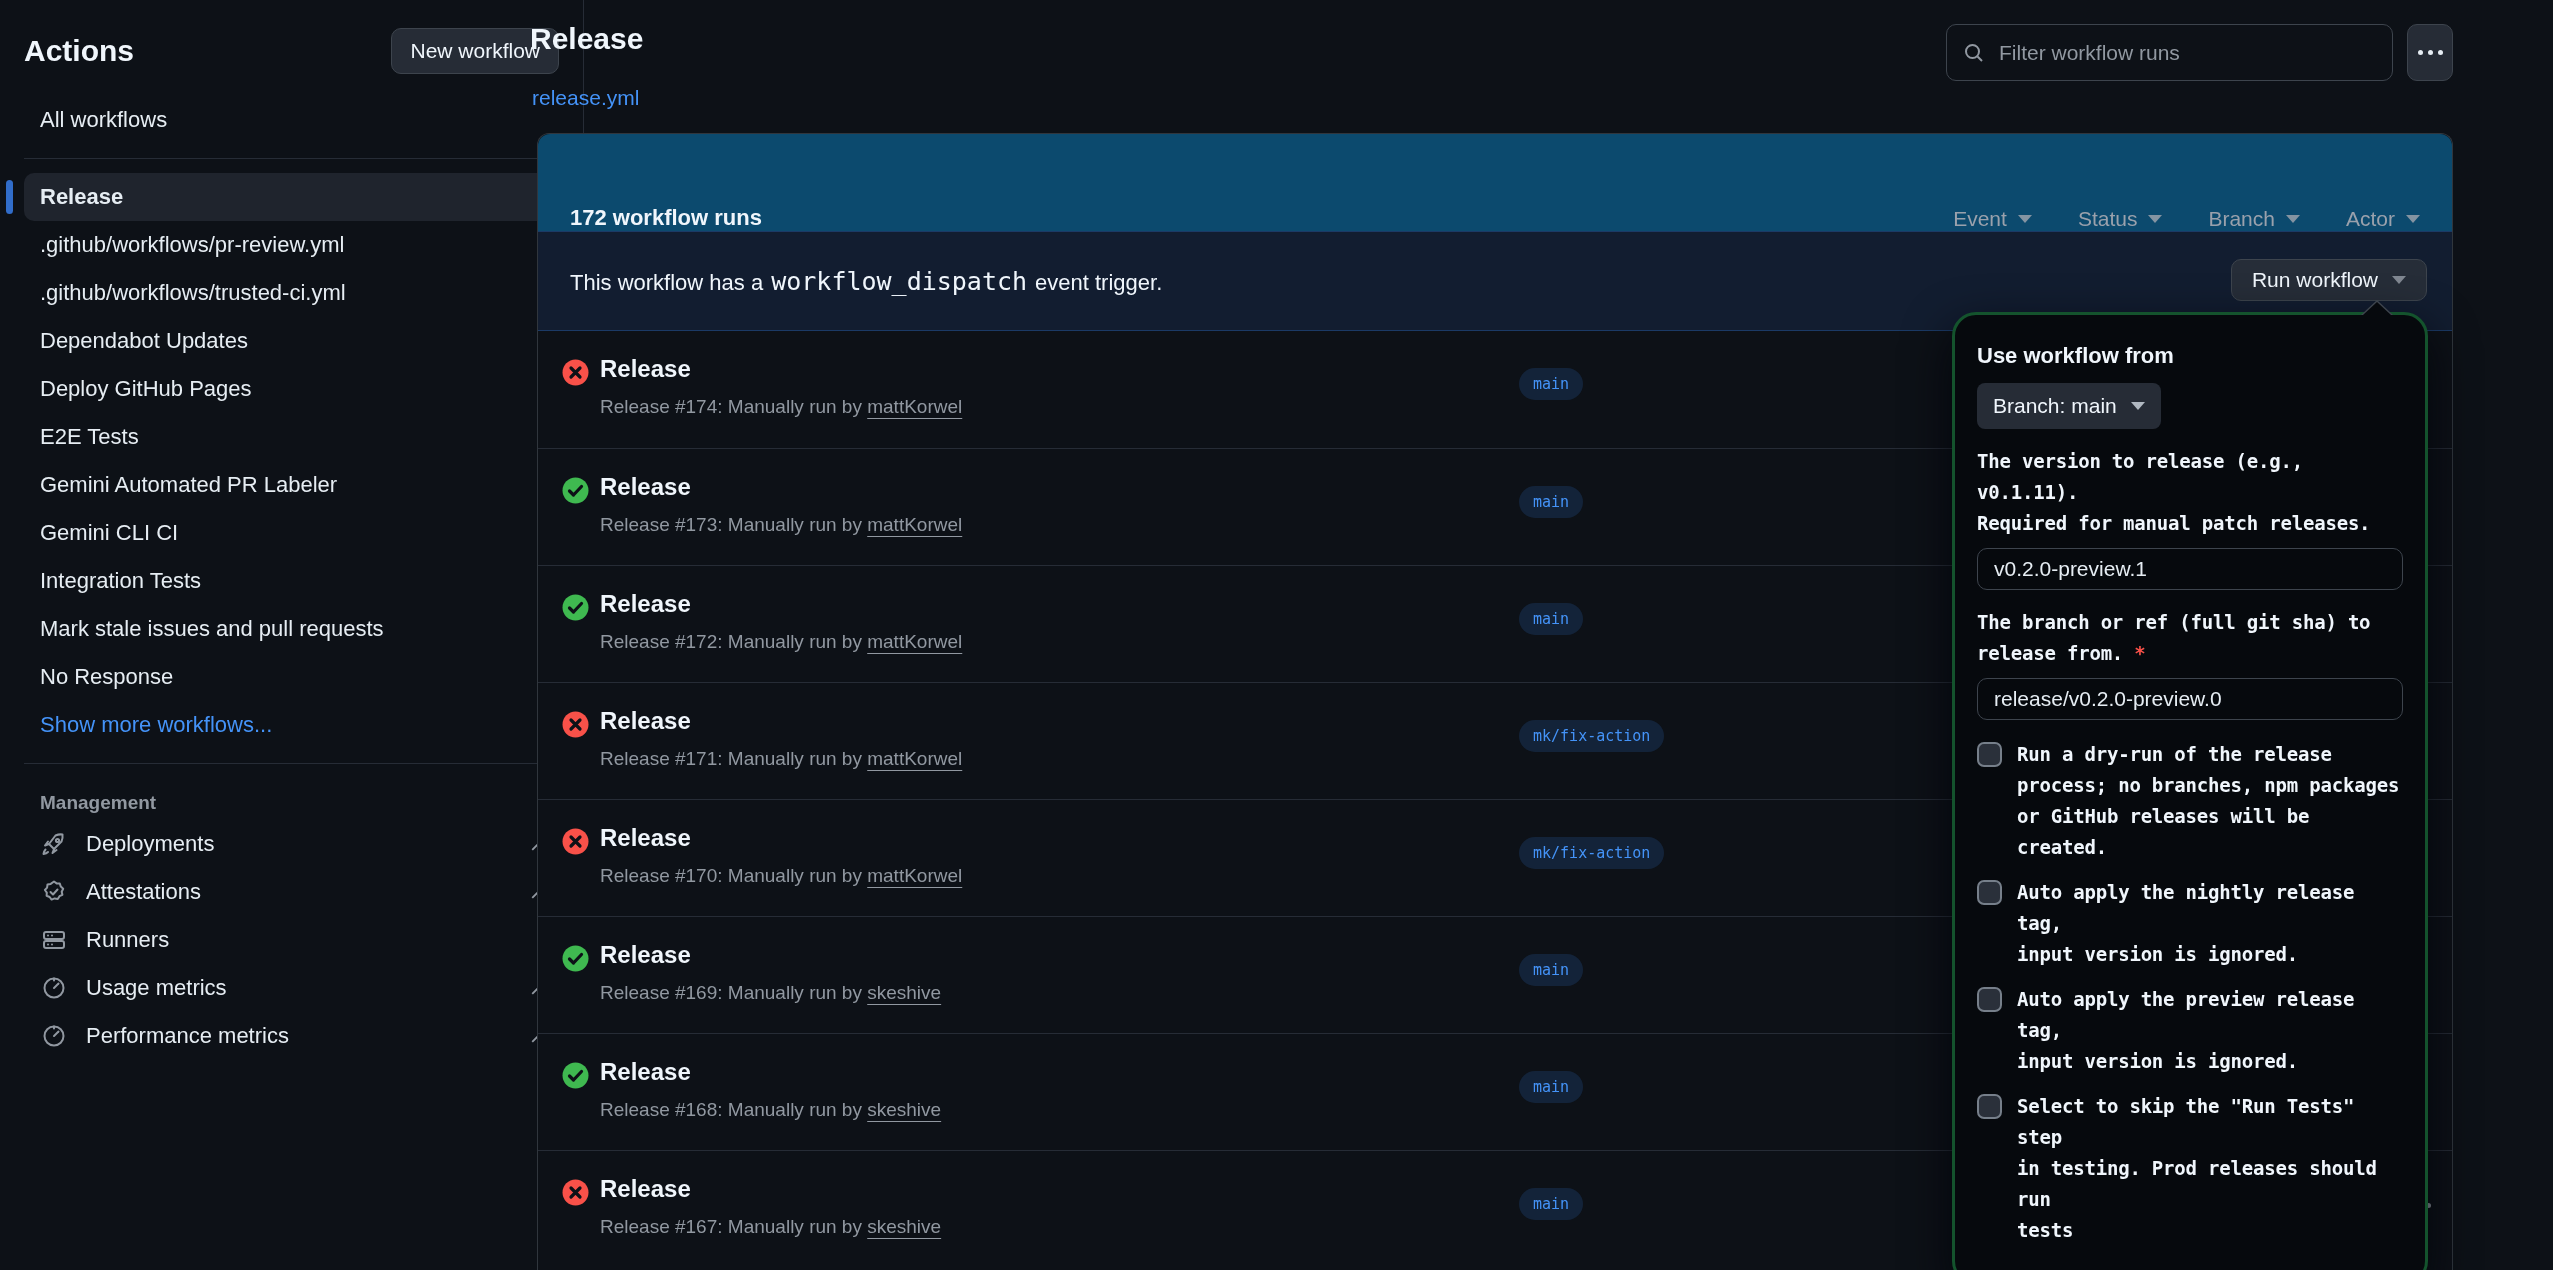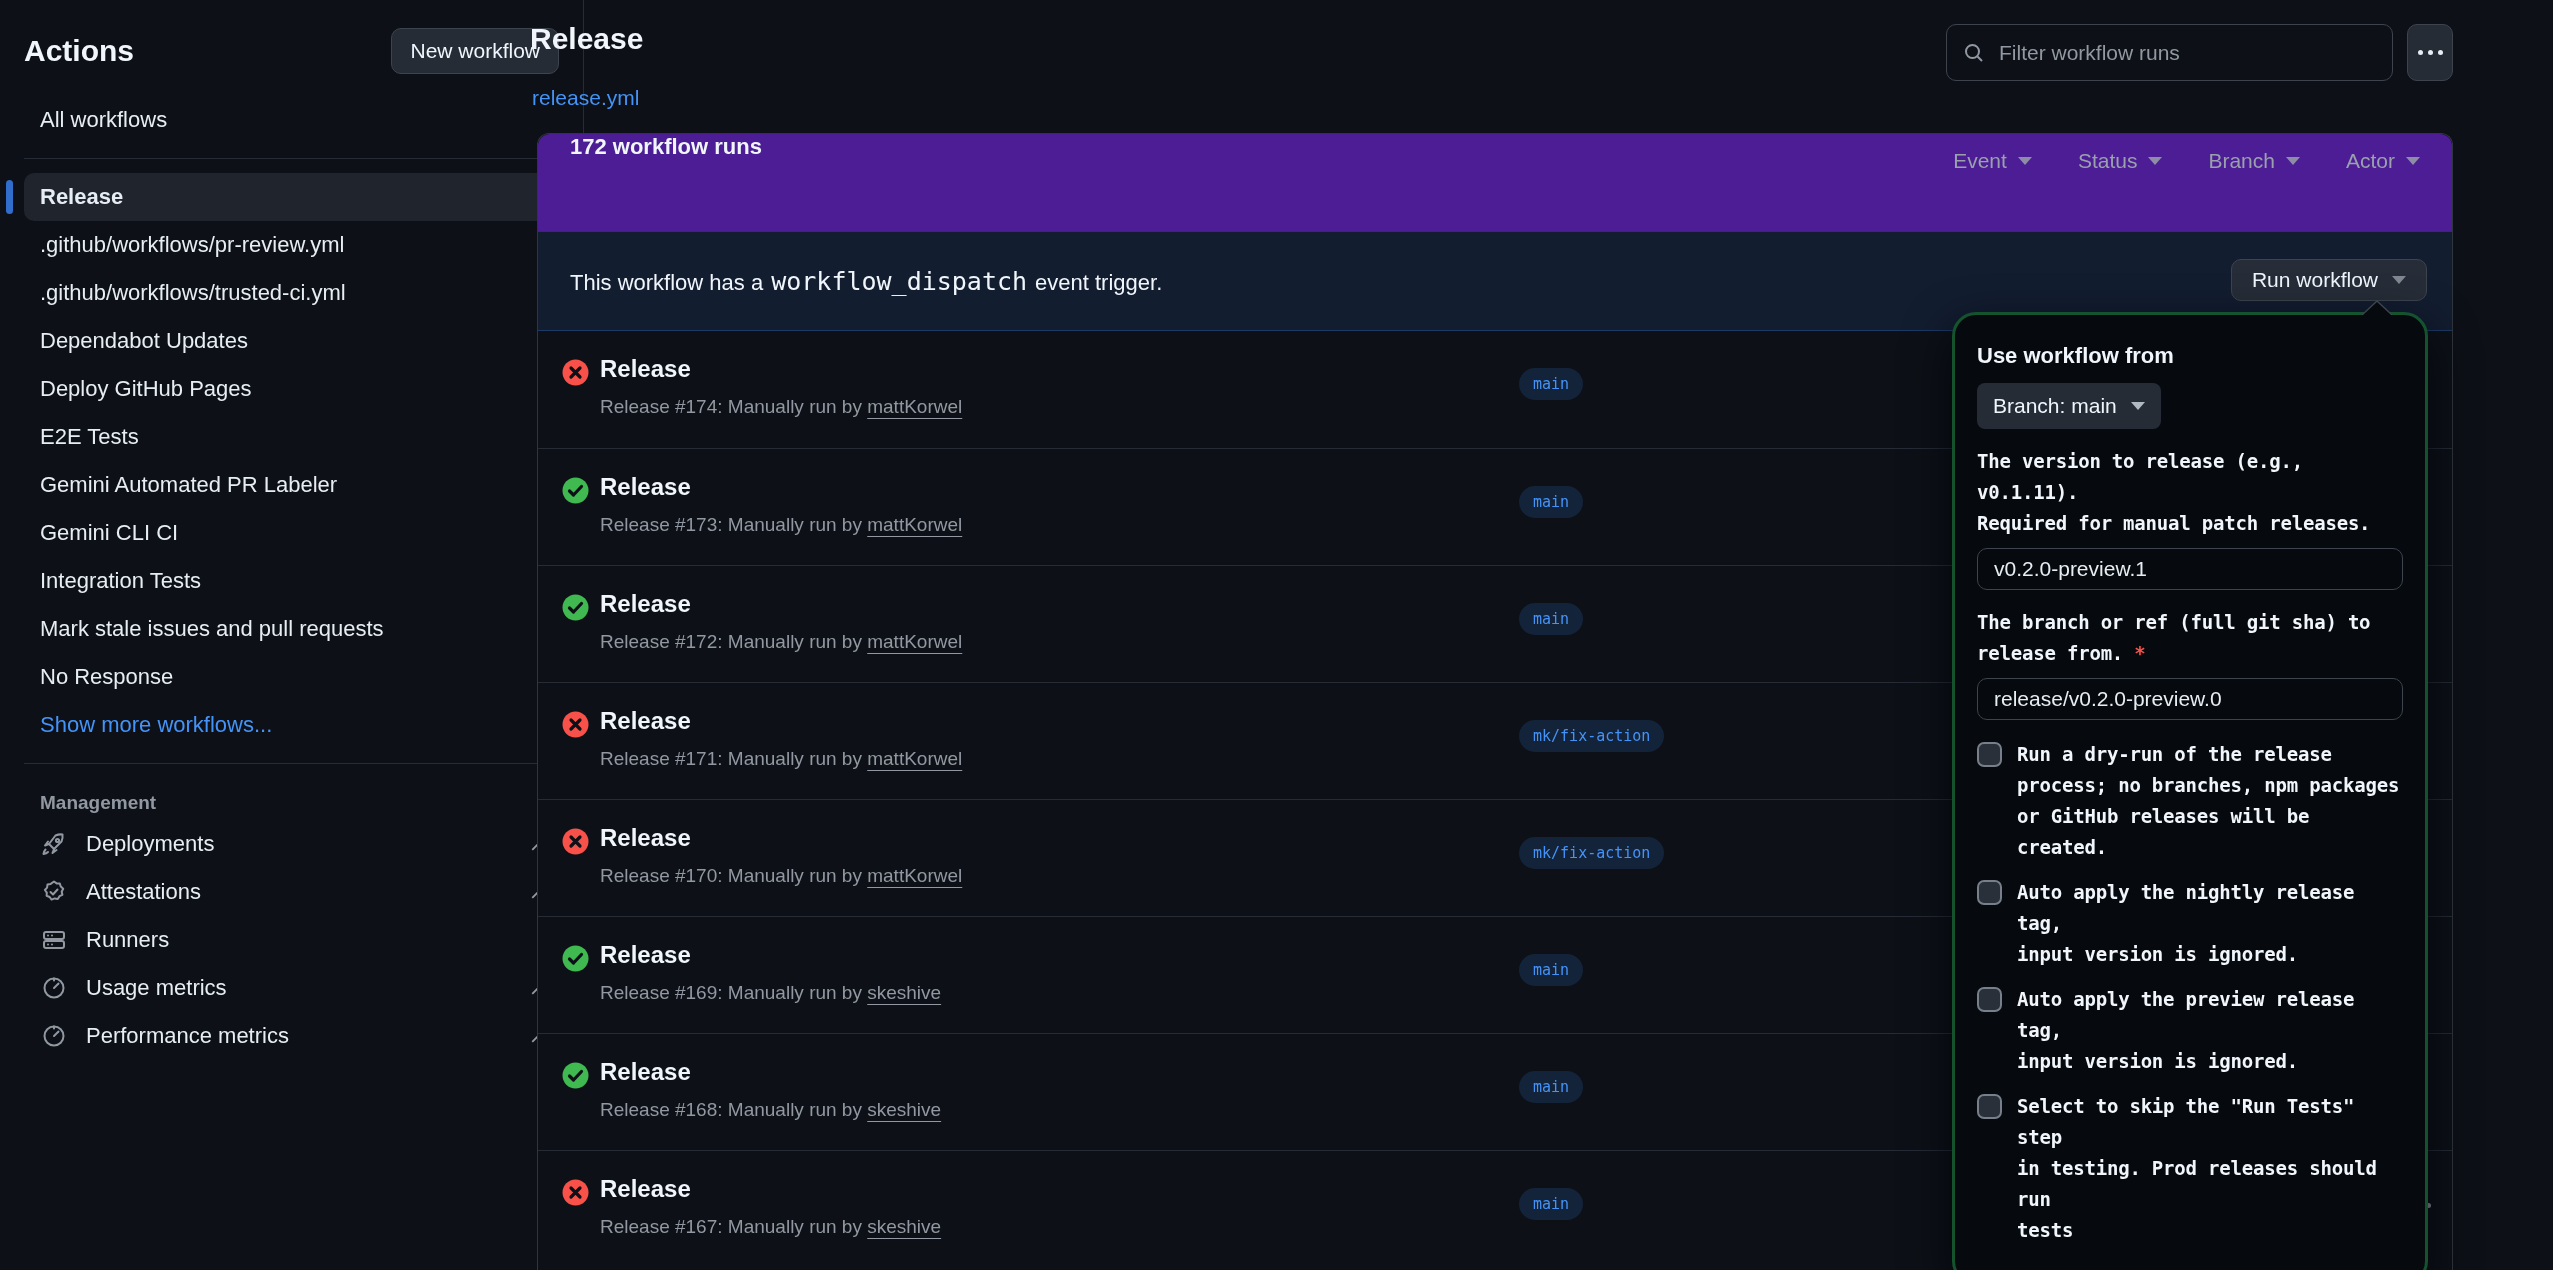--- a/index.html
+++ b/index.html
@@ -50,22 +50,22 @@
                background:#262c36; border:1px solid #3d444d; border-radius:10px;
                display:flex; align-items:center; justify-content:center; gap:5px;
                color:#e6edf3; cursor:pointer; }
   .dots i { width:5px; height:5px; border-radius:50%; background:currentColor; display:block; }
   .dots { display:flex; gap:5px; }
 
   
   .card { position:absolute; left:39px; right:100px; top:133px; bottom:0;
           border:1px solid #30363d; border-bottom:none;
           border-radius:12px 12px 0 0; background:#0d1117; }
-  .card-header { height:97px; background:#4c1d95; border-radius:12px 12px 0 0;
-                 display:flex; align-items:flex-start; justify-content:space-between;
+  .card-header { height:97px; background:#0c4a6e; border-radius:12px 12px 0 0;
+                 display:flex; align-items:flex-end; justify-content:space-between;
                  padding:0 32px; }
   .runs-count { font-size:22px; font-weight:700; color:#f0f6fc; }
   .filters { display:flex; gap:46px; }
   .filter { font-size:21px; color:#9aa1ac; display:flex; align-items:center;
             gap:11px; cursor:pointer;margin-top:15px; }
   .caret { width:0; height:0; border-left:7px solid transparent;
            border-right:7px solid transparent; border-top:8px solid currentColor;
            display:inline-block; opacity:.85; }
 
   .banner { height:100px; background:#121d30; border-top:1px solid #1b3a66;

